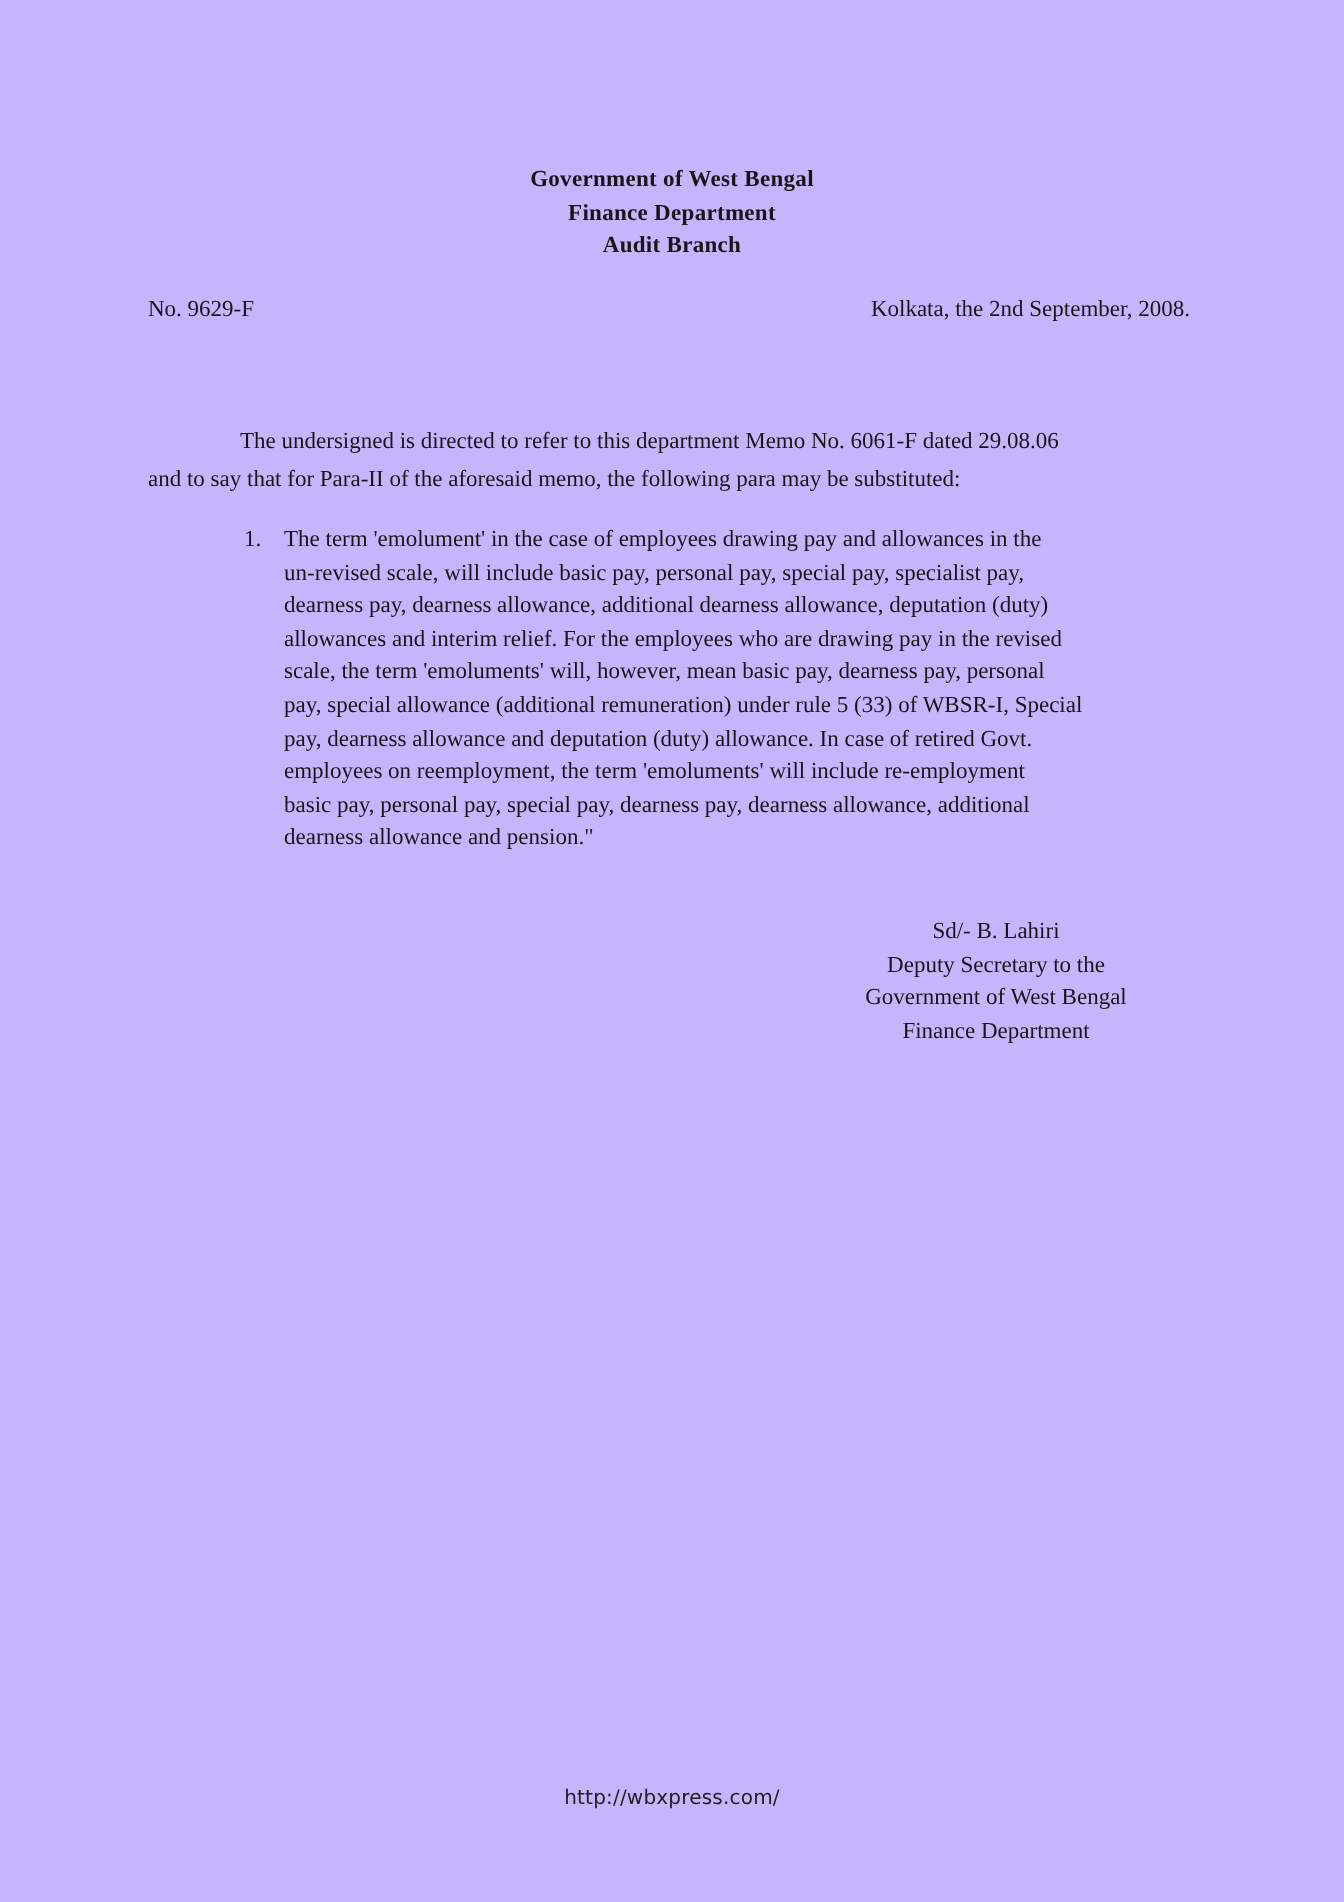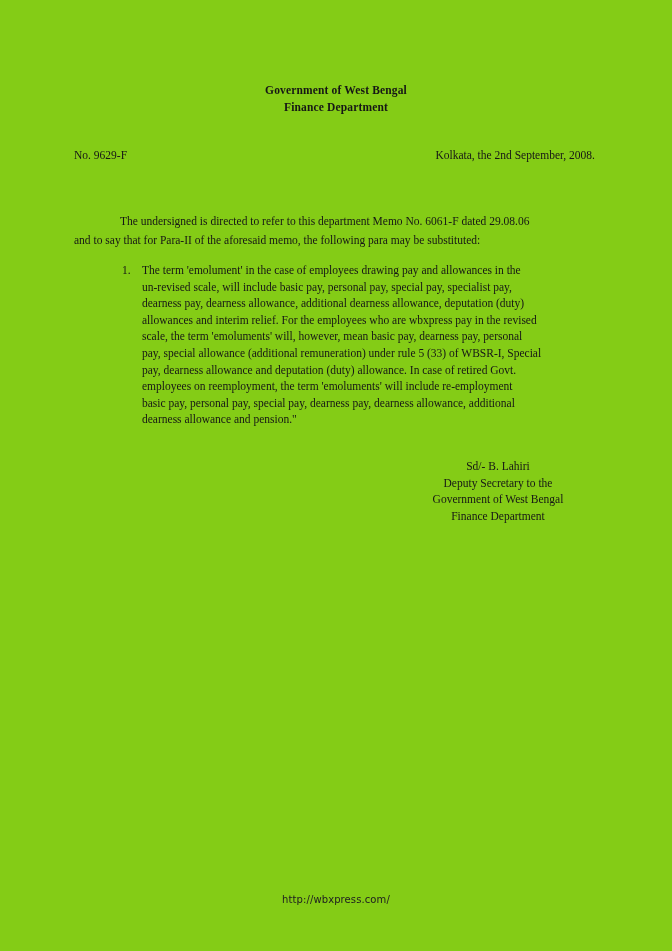--- a/index.html
+++ b/index.html
@@ -13,21 +13,21 @@
     height: 951px;
     position: relative;
     font-family: "Liberation Serif", "DejaVu Serif", serif;
     color: #161616;
     overflow: hidden;
   }
 
   .page {
     position: absolute;
     inset: 0;
-    background: #84cc16;
+    background: #c4b5fd;
   }
 
   
   .letterhead {
     position: absolute;
     left: 0;
     right: 0;
     top: 82px;
     text-align: center;
   }
@@ -129,40 +129,41 @@
   }
 </style>
 </head>
 <body>
 
 <div class="page">
 
   <div class="letterhead">
     <div class="lh-line">Government of West Bengal</div>
     <div class="lh-line">Finance Department</div>
+    <div class="lh-line">Audit Branch</div>
   </div>
 
   <div class="memo-row">
     <span class="memo-no">No. 9629-F</span>
     <span class="memo-place-date">Kolkata, the 2nd September, 2008.</span>
   </div>
 
 
   <div class="intro">
     <span class="ln first">The undersigned is directed to refer to this department Memo No. 6061-F dated 29.08.06</span>
     <span class="ln">and to say that for Para-II of the aforesaid memo, the following para may be substituted:</span>
   </div>
 
   <div class="clause">
     <span class="marker">1.</span>
     <span class="clause-body">
       <span class="ln">The term 'emolument' in the case of employees drawing pay and allowances in the</span>
       <span class="ln">un-revised scale, will include basic pay, personal pay, special pay, specialist pay,</span>
       <span class="ln">dearness pay, dearness allowance, additional dearness allowance, deputation (duty)</span>
-      <span class="ln">allowances and interim relief. For the employees who are wbxpress pay in the revised</span>
+      <span class="ln">allowances and interim relief. For the employees who are drawing pay in the revised</span>
       <span class="ln">scale, the term 'emoluments' will, however, mean basic pay, dearness pay, personal</span>
       <span class="ln">pay, special allowance (additional remuneration) under rule 5 (33) of WBSR-I, Special</span>
       <span class="ln">pay, dearness allowance and deputation (duty) allowance. In case of retired Govt.</span>
       <span class="ln">employees on reemployment, the term 'emoluments' will include re-employment</span>
       <span class="ln">basic pay, personal pay, special pay, dearness pay, dearness allowance, additional</span>
       <span class="ln">dearness allowance and pension."</span>
     </span>
   </div>
 
   <div class="signature">

